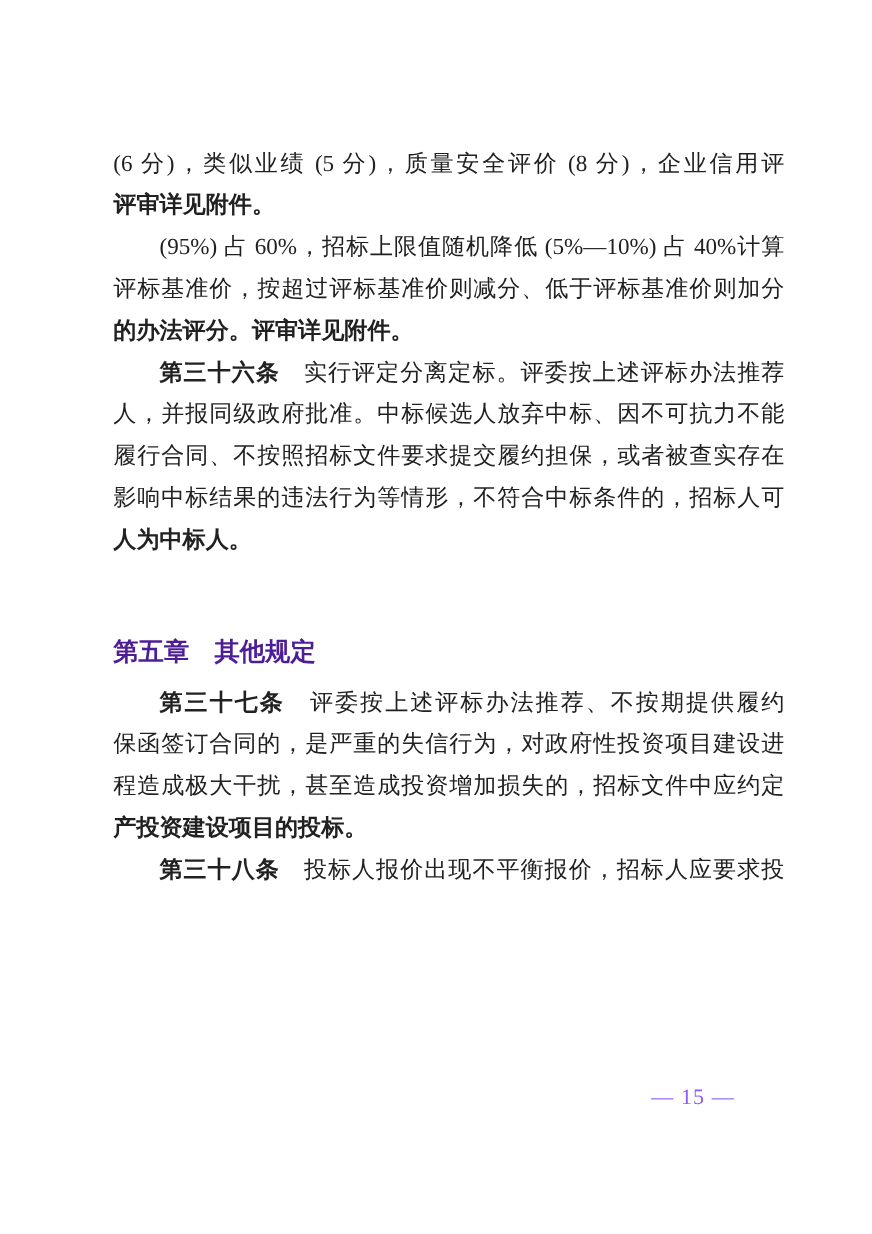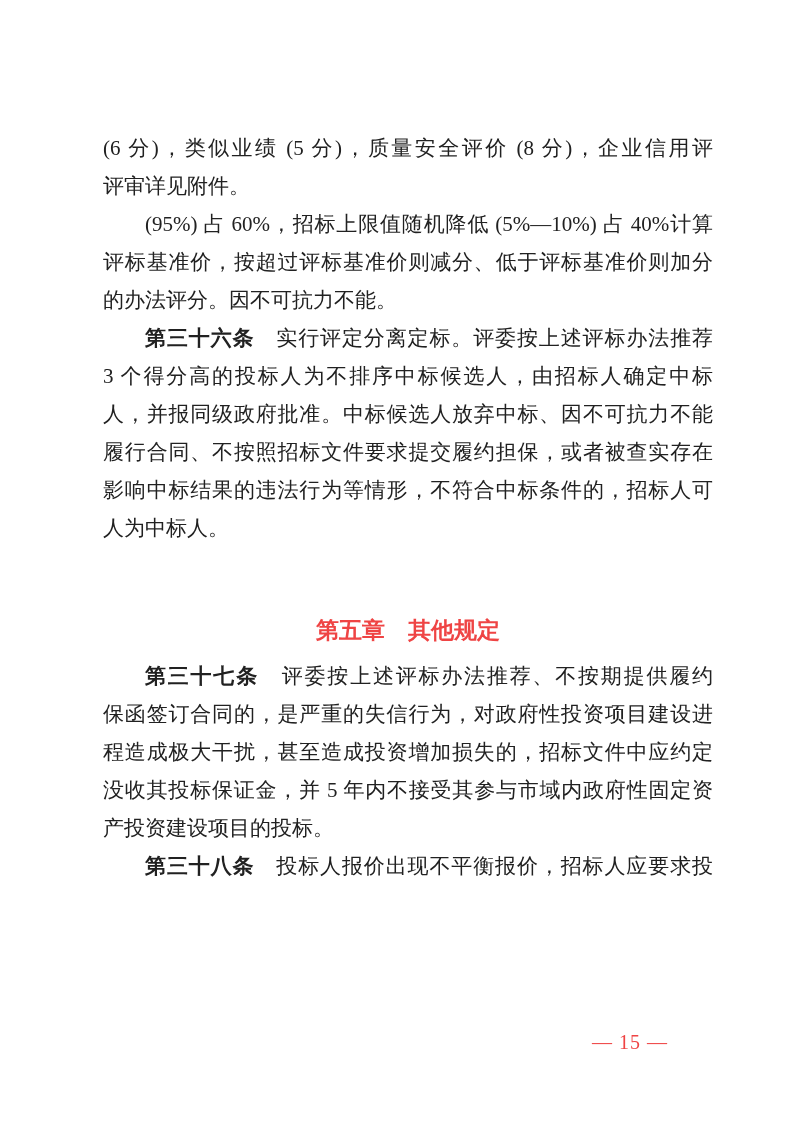--- a/index.html
+++ b/index.html
@@ -24,76 +24,75 @@
   .line {
     font-size: 21px;
     line-height: 38px;
     height: 38px;
     text-align: justify;
     text-align-last: justify;
     overflow: hidden;
   }
   .line.last {
     text-align-last: left;
+    font-weight: bold;
   }
   .para.indent > .line:first-child {
     text-indent: 2em;
   }
   .lead {
     font-weight: 700;
   }
   .chapter-heading {
     font-family: "Liberation Sans", "DejaVu Sans", sans-serif;
     font-weight: 700;
     font-size: 23px;
     line-height: 38px;
-    text-align: center;
+    text-align: left;
     margin: 64px 0 8px 0;
-    color: #ef4444;
+    color: #4c1d95;
   }
   .page-number {
     position: absolute;
-    top: 1028px;
+    top: 984px;
     right: 118px;
     font-size: 20px;
     line-height: 28px;
-    color: #ef4444;
+    color: #8b5cf6;
     letter-spacing: 1px;
     white-space: nowrap;
     text-align: center;
   }
 </style>
 </head>
 <body>
 
 <div class="page">
   <div class="doc-body">
       <div class="para">
         <div class="line"><span>(6 分)，类似业绩 (5 分)，质量安全评价 (8 分)，企业信用评</span></div>
         <div class="line last"><span>评审详见附件。</span></div>
       </div>
       <div class="para indent">
         <div class="line"><span>(95%) 占 60%，招标上限值随机降低 (5%—10%) 占 40%计算</span></div>
         <div class="line"><span>评标基准价，按超过评标基准价则减分、低于评标基准价则加分</span></div>
-        <div class="line last"><span>的办法评分。因不可抗力不能。</span></div>
+        <div class="line last"><span>的办法评分。评审详见附件。</span></div>
       </div>
       <div class="para indent">
         <div class="line"><span class="lead">第三十六条</span><span>　实行评定分离定标。评委按上述评标办法推荐</span></div>
-        <div class="line"><span>3 个得分高的投标人为不排序中标候选人，由招标人确定中标</span></div>
         <div class="line"><span>人，并报同级政府批准。中标候选人放弃中标、因不可抗力不能</span></div>
         <div class="line"><span>履行合同、不按照招标文件要求提交履约担保，或者被查实存在</span></div>
         <div class="line"><span>影响中标结果的违法行为等情形，不符合中标条件的，招标人可</span></div>
         <div class="line last"><span>人为中标人。</span></div>
       </div>
       <div class="chapter-heading">第五章　其他规定</div>
       <div class="para indent">
         <div class="line"><span class="lead">第三十七条</span><span>　评委按上述评标办法推荐、不按期提供履约</span></div>
         <div class="line"><span>保函签订合同的，是严重的失信行为，对政府性投资项目建设进</span></div>
         <div class="line"><span>程造成极大干扰，甚至造成投资增加损失的，招标文件中应约定</span></div>
-        <div class="line"><span>没收其投标保证金，并 5 年内不接受其参与市域内政府性固定资</span></div>
         <div class="line last"><span>产投资建设项目的投标。</span></div>
       </div>
       <div class="para indent">
         <div class="line"><span class="lead">第三十八条</span><span>　投标人报价出现不平衡报价，招标人应要求投</span></div>
       </div>
     </div>
   <div class="page-number">— 15 —</div>
 </div>
 
 </body></html>

